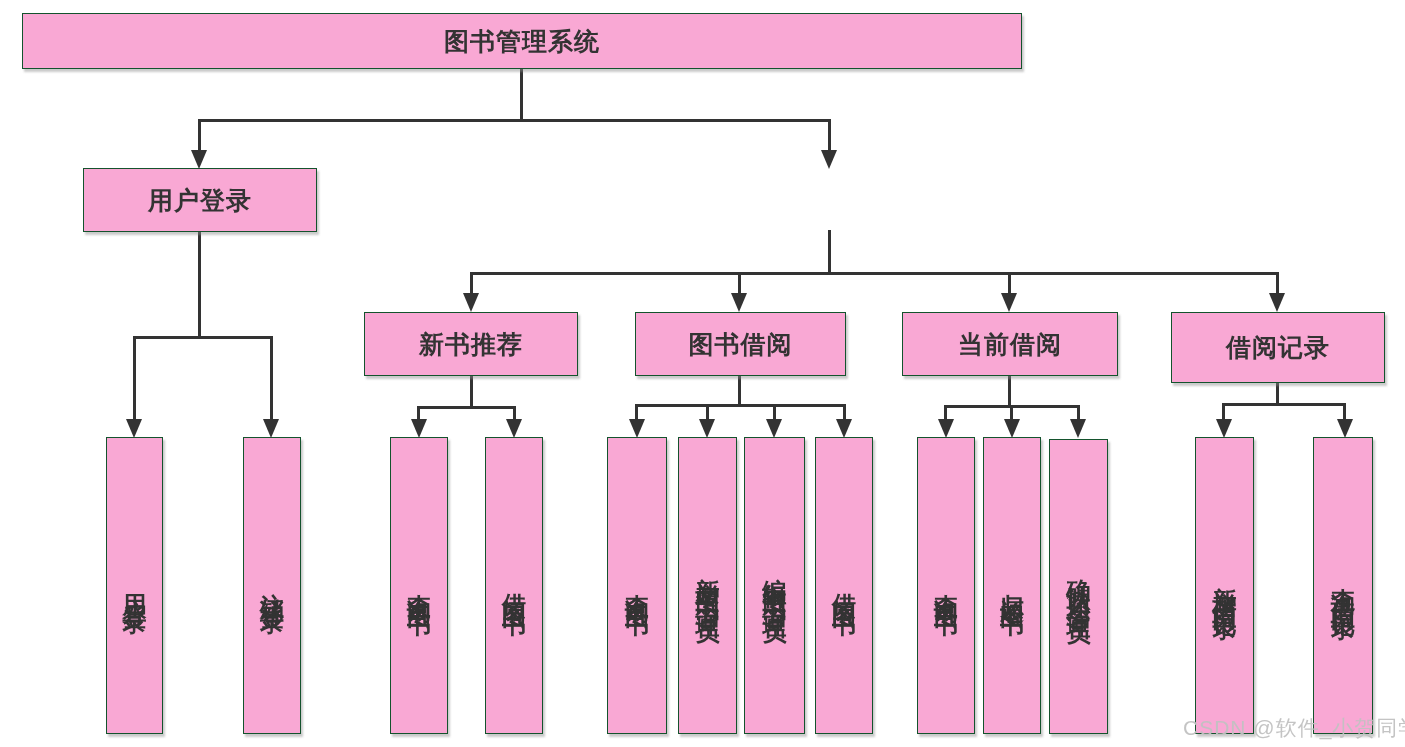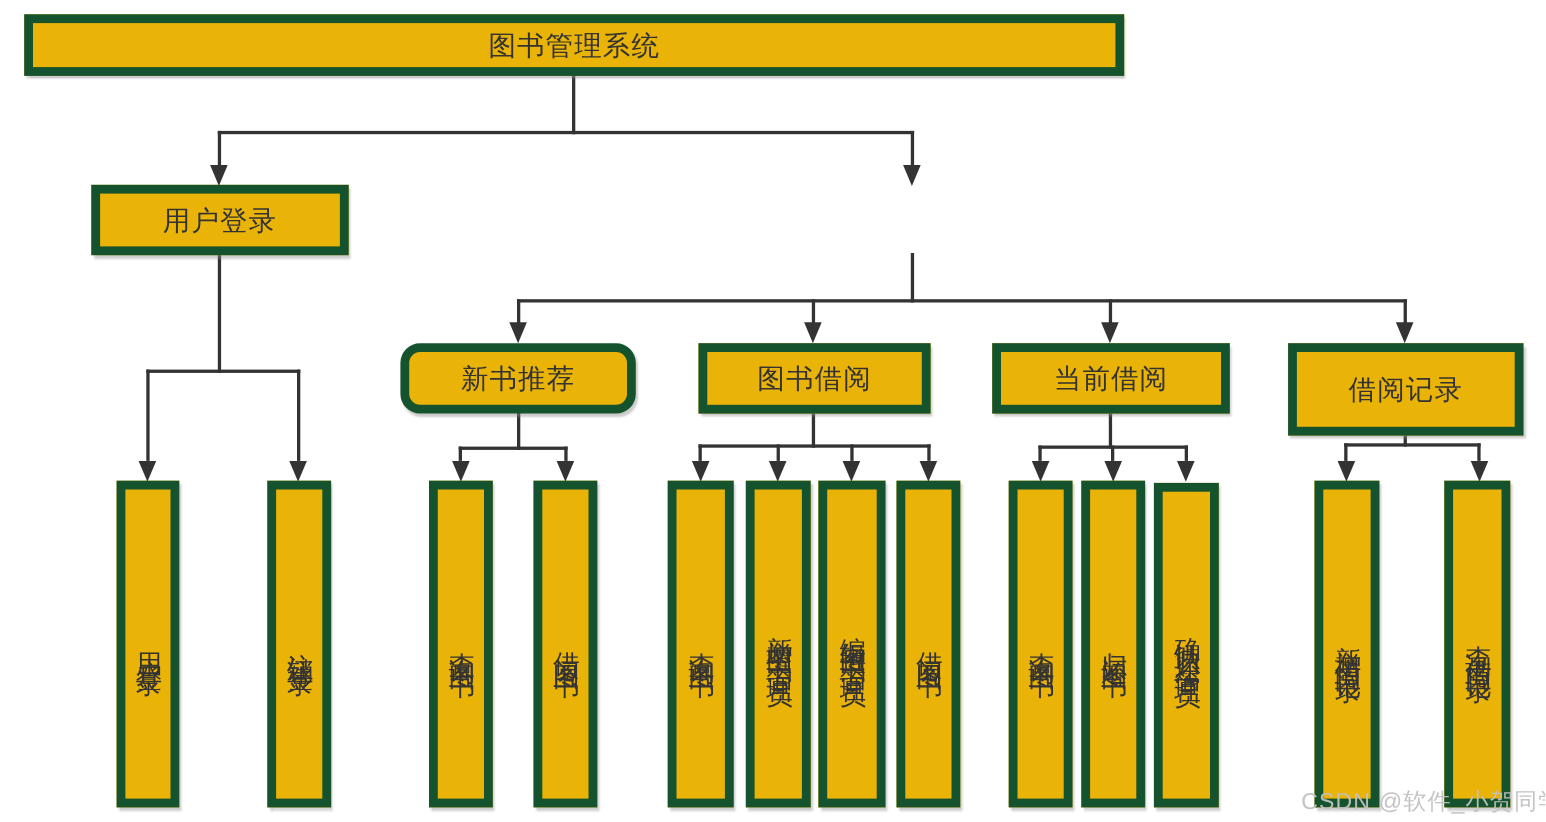--- a/index.html
+++ b/index.html
@@ -8,27 +8,28 @@
     width: 1405px;
     height: 747px;
     background: #ffffff;
     overflow: hidden;
     font-family: "Liberation Sans", "DejaVu Sans", sans-serif;
     color: #333333;
   }
   .box {
     position: absolute;
     box-sizing: border-box;
-    background: #eab308;
-    border: 8px solid #14532d;
+    background: #f9a8d4;
+    border: 1px solid #14532d;
     display: flex;
     align-items: center;
     justify-content: center;
     box-shadow: 2px 3px 2px rgba(140,140,140,0.45);
     z-index: 2;
+    font-weight: bold;
   }
   .hbox { font-size: 25px; letter-spacing: 1px; }
   .vbox {
     writing-mode: vertical-rl;
     text-orientation: mixed;
     font-size: 24px;
     letter-spacing: 6px;
     line-height: 1;
   }
   .line {
@@ -82,24 +83,24 @@
   <div class="line" style="left:470px; top:272px; width:809px; height:3px;"></div>
   <div class="line" style="left:470px; top:272px; width:3px; height:22px;"></div>
   <div class="line" style="left:738px; top:272px; width:3px; height:22px;"></div>
   <div class="line" style="left:1008px; top:272px; width:3px; height:22px;"></div>
   <div class="line" style="left:1276px; top:272px; width:3px; height:22px;"></div>
   <div class="arrow" style="left:463px; top:293px;"></div>
   <div class="arrow" style="left:731px; top:293px;"></div>
   <div class="arrow" style="left:1001px; top:293px;"></div>
   <div class="arrow" style="left:1269px; top:293px;"></div>
 
-  <div class="box hbox" style="left:364px; top:312px; width:214px; height:64px;border-radius:18px;">新书推荐</div>
+  <div class="box hbox" style="left:364px; top:312px; width:214px; height:64px;">新书推荐</div>
   <div class="box hbox" style="left:902px; top:312px; width:216px; height:64px;">当前借阅</div>
   <div class="box hbox" style="left:635px; top:312px; width:211px; height:64px;">图书借阅</div>
-  <div class="box hbox" style="left:1171px; top:312px; width:214px; height:84px;">借阅记录</div>
+  <div class="box hbox" style="left:1171px; top:312px; width:214px; height:71px;">借阅记录</div>
 
   <div class="line" style="left:470px; top:374px; width:3px; height:35px;"></div>
   <div class="line" style="left:417px; top:406px; width:99px; height:3px;"></div>
   <div class="line" style="left:417px; top:406px; width:3px; height:13px;"></div>
   <div class="line" style="left:513px; top:406px; width:3px; height:13px;"></div>
   <div class="arrow" style="left:411px; top:419px;"></div>
   <div class="arrow" style="left:506px; top:419px;"></div>
 
   <div class="line" style="left:738px; top:374px; width:3px; height:33px;"></div>
   <div class="line" style="left:635px; top:404px; width:211px; height:3px;"></div>

